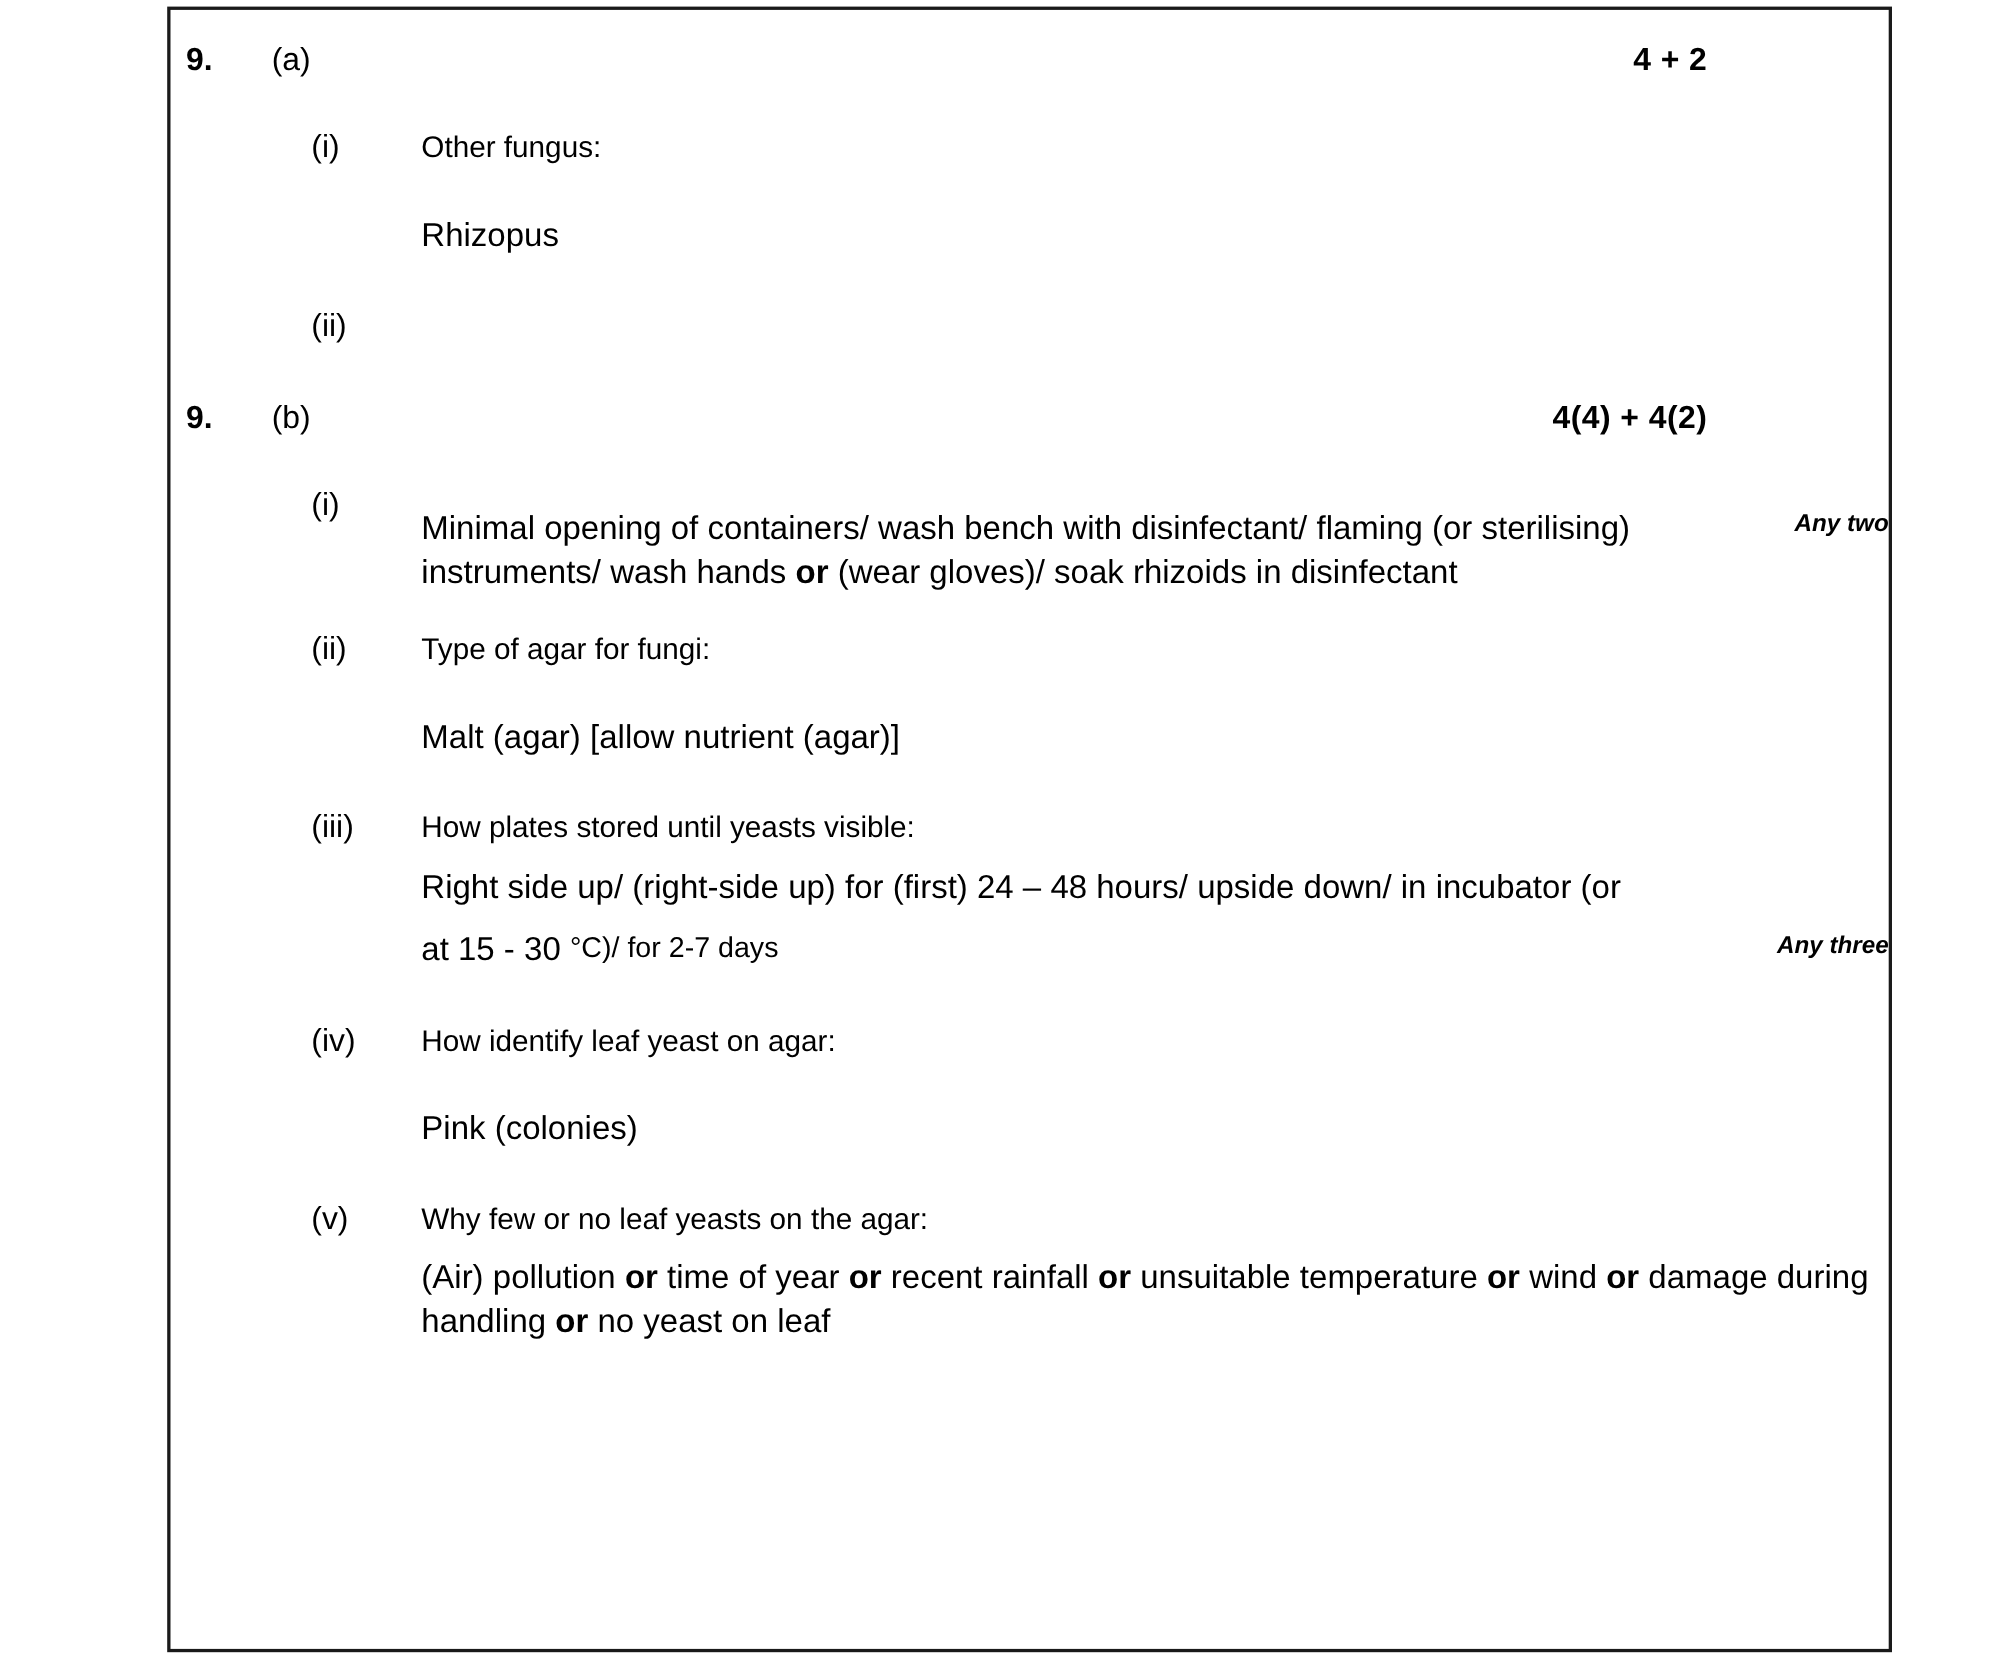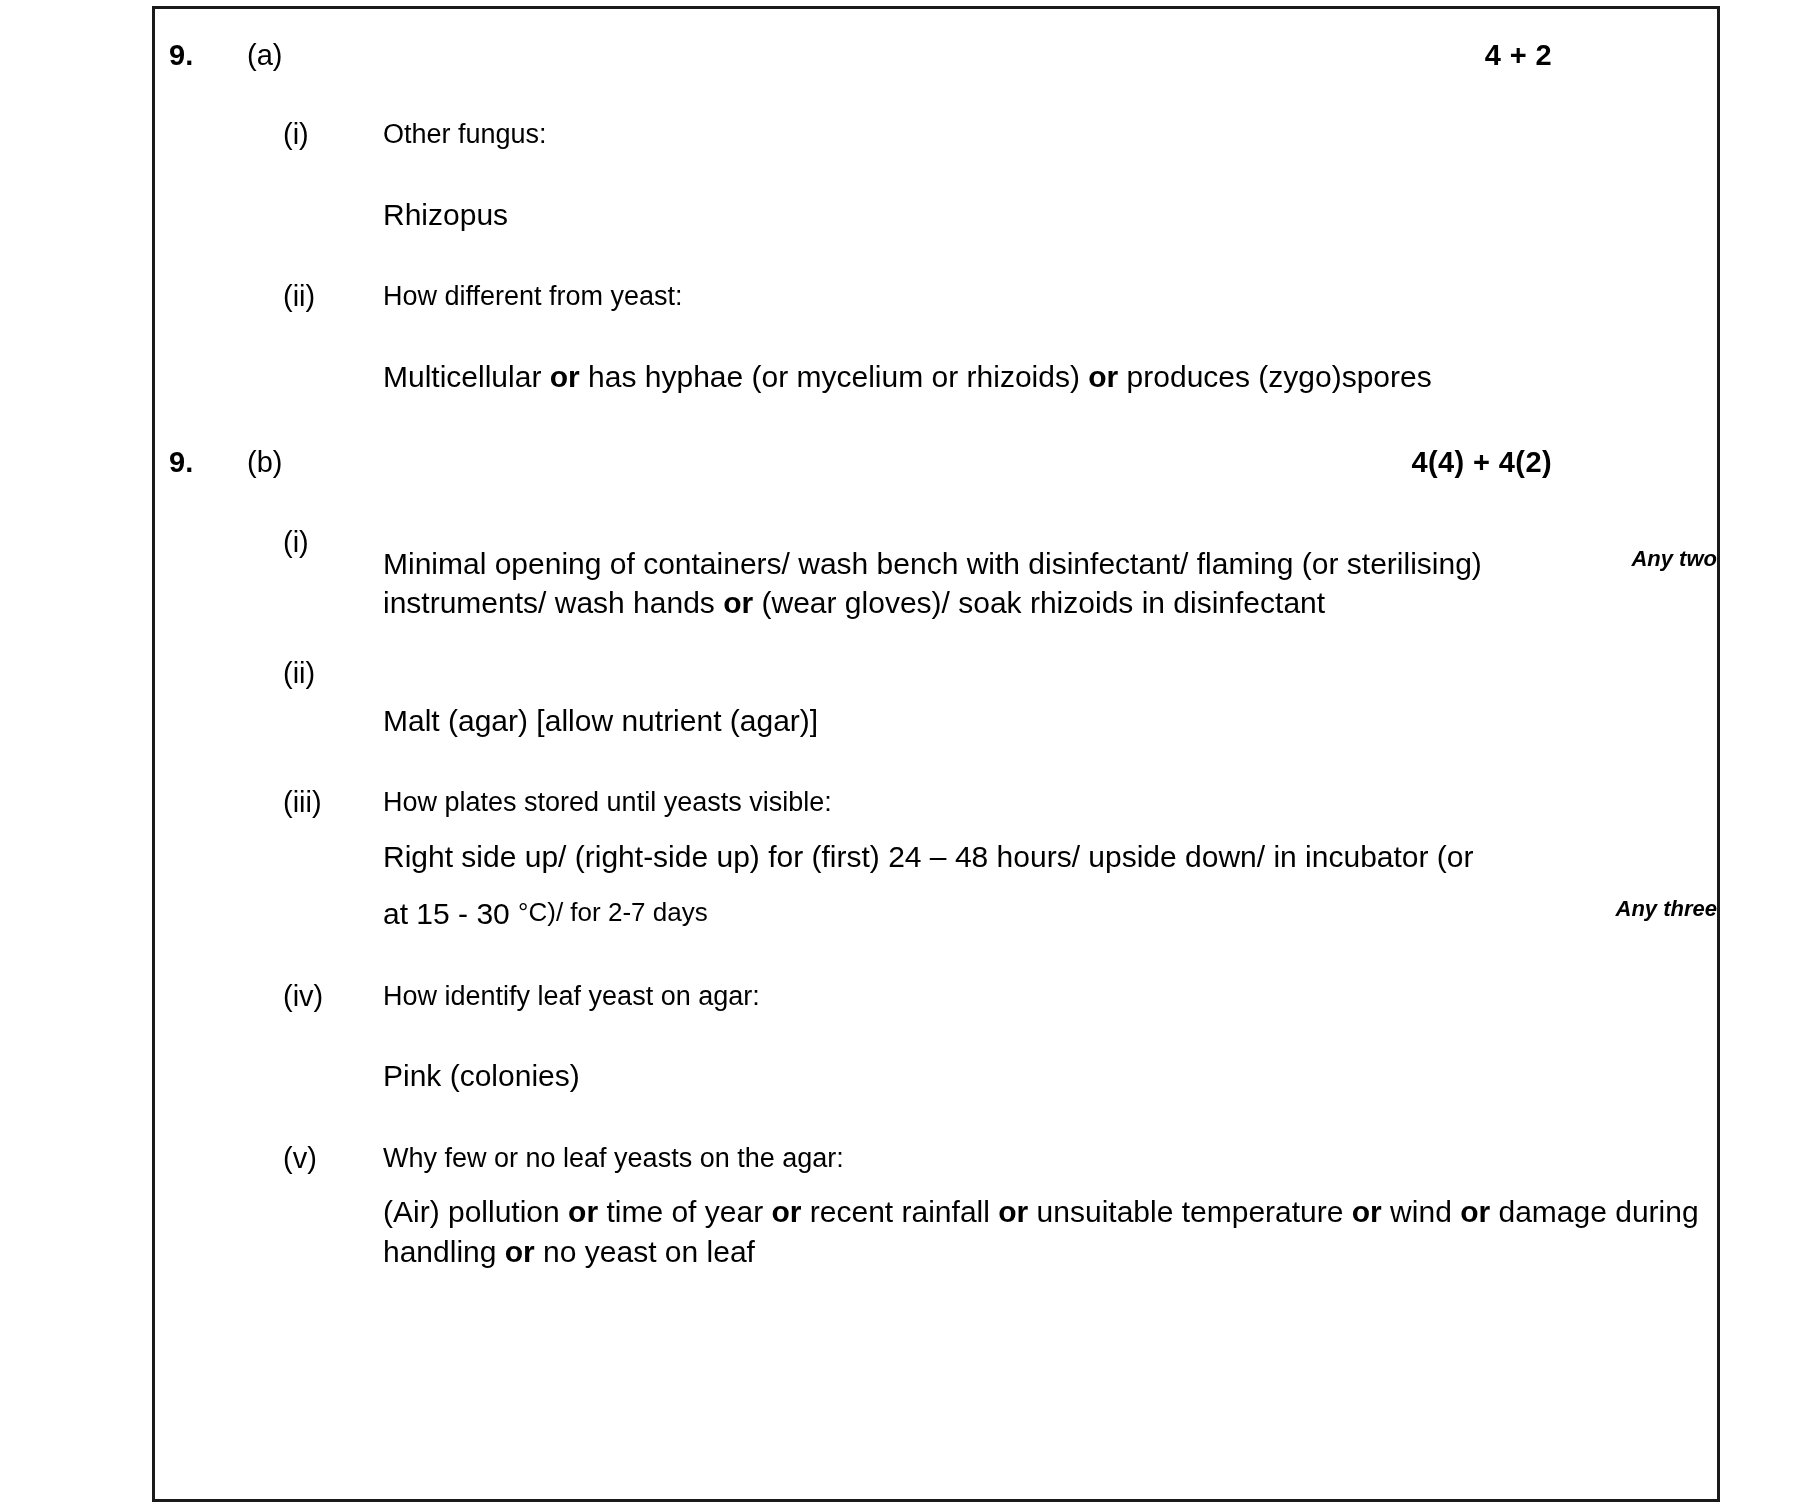--- a/index.html
+++ b/index.html
@@ -128,25 +128,20 @@
         <div class="prompt">Other fungus:</div>
         <div class="gap-lg"></div>
         <div class="answer">Rhizopus</div>
       </div>
     </div>
 
     <div class="gap-md"></div>
 
     <div class="sub">
       <div class="col-roman">(ii)</div>
-      <div class="col-body">
-        <div class="prompt">How different from yeast:</div>
-        <div class="gap-lg"></div>
-        <div class="answer"><span>Multicellular </span><span style="font-weight: bold;">or</span><span> has hyphae (or mycelium or rhizoids) </span><span style="font-weight: bold;">or</span><span> produces (zygo)spores</span></div>
-      </div>
     </div>
 
     <div class="gap-md"></div>
 
     <div class="row qhead-b">
       <div class="col-qno">9.</div>
       <div class="col-part">(b)</div>
       <div class="col-marks">4(4) + 4(2)</div>
     </div>
 
@@ -161,20 +156,21 @@
           <span><span>Minimal opening of containers/ wash bench with disinfectant/ flaming (or sterilising) instruments/ wash hands </span><span style="font-weight: bold;">or</span><span> (wear gloves)/ soak rhizoids in disinfectant</span></span>
         </div>
       </div>
     </div>
 
     <div class="gap-sm"></div>
 
     <div class="sub">
       <div class="col-roman">(ii)</div>
       <div class="col-body">
+        <div class="prompt">Type of agar for fungi:</div>
         <div class="gap-lg"></div>
         <div class="answer"><span>Malt (agar) [</span><span style="">allow</span><span> nutrient (agar)]</span></div>
       </div>
     </div>
 
     <div class="gap-md"></div>
 
     <div class="sub">
       <div class="col-roman">(iii)</div>
       <div class="col-body">

